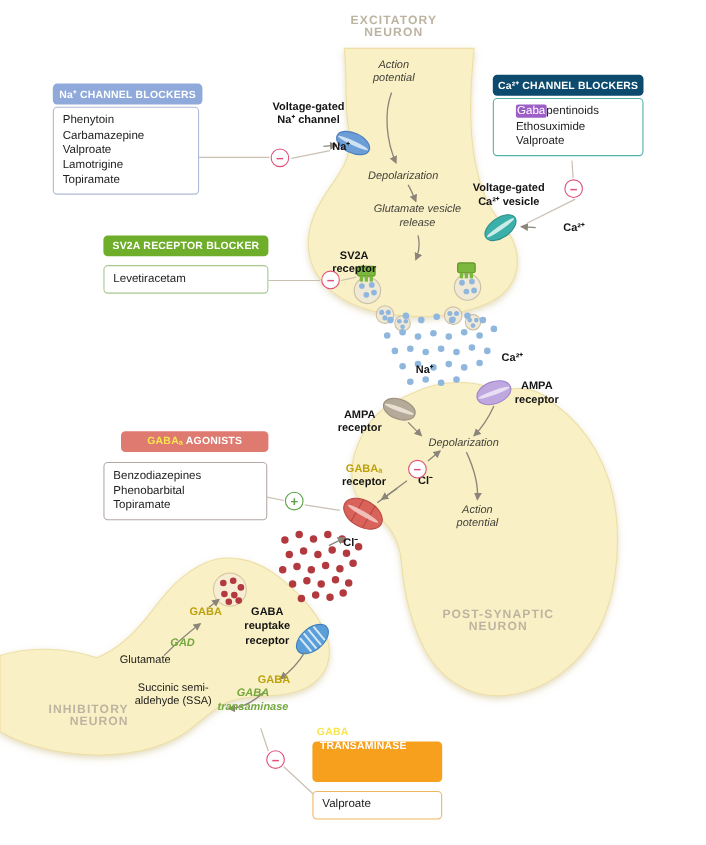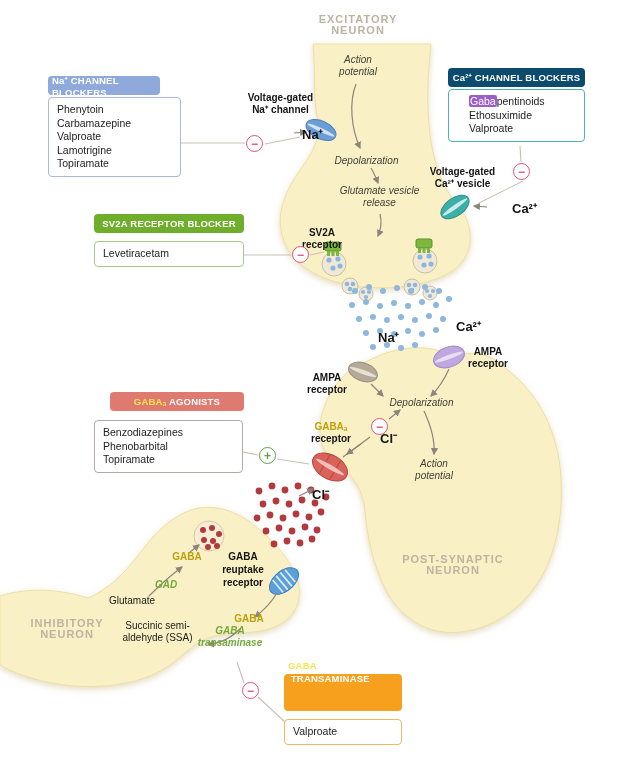--- a/index.html
+++ b/index.html
@@ -3,21 +3,21 @@
 <meta charset="utf-8">
 <style>
   html,body{margin:0;padding:0;background:#fff;}
   .canvas{position:relative;width:642px;height:768px;background:#ffffff;font-family:"Liberation Sans",sans-serif;overflow:hidden;}
   .canvas svg{position:absolute;left:0;top:0;}
   .neuron-title{position:absolute;font-weight:bold;font-size:11px;letter-spacing:1px;color:#BCB4A0;text-align:center;line-height:11px;}
   .bold-label{position:absolute;font-weight:bold;font-size:10px;color:#141414;text-align:center;line-height:12px;}
   .italic-label{position:absolute;font-style:italic;font-size:10px;color:#3f3f37;text-align:center;line-height:12px;}
   .plain-label{position:absolute;font-size:10px;color:#20201c;text-align:center;line-height:12px;}
   .green-italic{position:absolute;font-style:italic;font-size:10px;font-weight:bold;color:#74A83E;text-align:center;line-height:12px;}
-  .ion{position:absolute;font-weight:bold;font-size:13px;color:#141414;padding-left:28px;}
+  .ion{position:absolute;font-weight:bold;font-size:10px;color:#141414;padding-left:28px;}
   .olive{color:#BCA10C;}
   .drug-header{position:absolute;height:19px;border-radius:4px;color:#fff;font-weight:bold;font-size:9.5px;display:flex;align-items:center;justify-content:center;letter-spacing:.2px;box-sizing:border-box;padding:0 4px;}
   .drug-header.two-line{height:37px;flex-direction:column;line-height:13px;gap:28px;}
   .drug-body{position:absolute;background:#fff;border:1px solid #b9b2a6;border-radius:4px;padding:5px 8px;font-size:10.5px;line-height:13.5px;color:#222;box-sizing:border-box;}
   .gaba-yellow{color:#F9E54D;}
   .pre{white-space:pre;}
   .gaba-hl{background:#9C5FC7;color:#fff;border-radius:2px;padding:0 1px;}
   .sign-circle{position:absolute;width:17px;height:17px;border-radius:50%;background:#fff;display:flex;align-items:center;justify-content:center;font-size:12px;font-weight:bold;box-sizing:border-box;z-index:5;}
   .sign-circle.inhibit{border:1.5px solid #E0507A;color:#E0507A;}
   .sign-circle.activate{border:1.5px solid #5BA348;color:#5BA348;}
@@ -219,21 +219,21 @@
   </svg>
 
   <div class="neuron-title" style="left:298px;top:14px;width:120px;">
     <div>EXCITATORY</div>
     <div>NEURON</div>
   </div>
   <div class="neuron-title" style="left:383px;top:554px;width:140px;">
     <div>POST-SYNAPTIC</div>
     <div>NEURON</div>
   </div>
-  <div class="neuron-title" style="left:17px;top:618px;width:100px;">
+  <div class="neuron-title" style="left:17px;top:640px;width:100px;text-align:right;">
     <div>INHIBITORY</div>
     <div>NEURON</div>
   </div>
 
   <div class="italic-label" style="left:318px;top:54px;width:80px;">
     <div>Action</div>
       <div>potential</div>
   </div>
   <div class="italic-label" style="left:314px;top:155px;width:105px;">Depolarization</div>
   <div class="italic-label" style="left:322px;top:185px;width:115px;">
@@ -289,21 +289,21 @@
   <div class="plain-label" style="left:100px;top:620px;width:115px;">
     <div>Succinic semi-</div>
       <div>aldehyde (SSA)</div>
   </div>
   <div class="green-italic" style="left:186px;top:625px;width:88px;">
     <div>GABA</div>
       <div>transaminase</div>
   </div>
   <div class="bold-label olive" style="left:227px;top:613px;width:44px;">GABA</div>
 
-  <div class="drug-header" style="left:48px;top:76px;width:112px;background:#8EA9DA;">Na⁺ CHANNEL BLOCKERS</div>
+  <div class="drug-header" style="left:48px;top:76px;width:136px;background:#8EA9DA;">Na⁺ CHANNEL BLOCKERS</div>
   <div class="drug-body" style="left:48px;top:97px;width:133px;border-color:#AEB9D6;">
     <div>Phenytoin</div>
     <div>Carbamazepine</div>
     <div>Valproate</div>
     <div>Lamotrigine</div>
     <div>Topiramate</div>
   </div>
 
   <div class="drug-header" style="left:448px;top:68px;width:137px;background:#0c4a6e;">Ca²⁺ CHANNEL BLOCKERS</div>
   <div class="drug-body" style="left:448px;top:89px;width:137px;border-color:#4FB3AD;padding-left:20px;">

